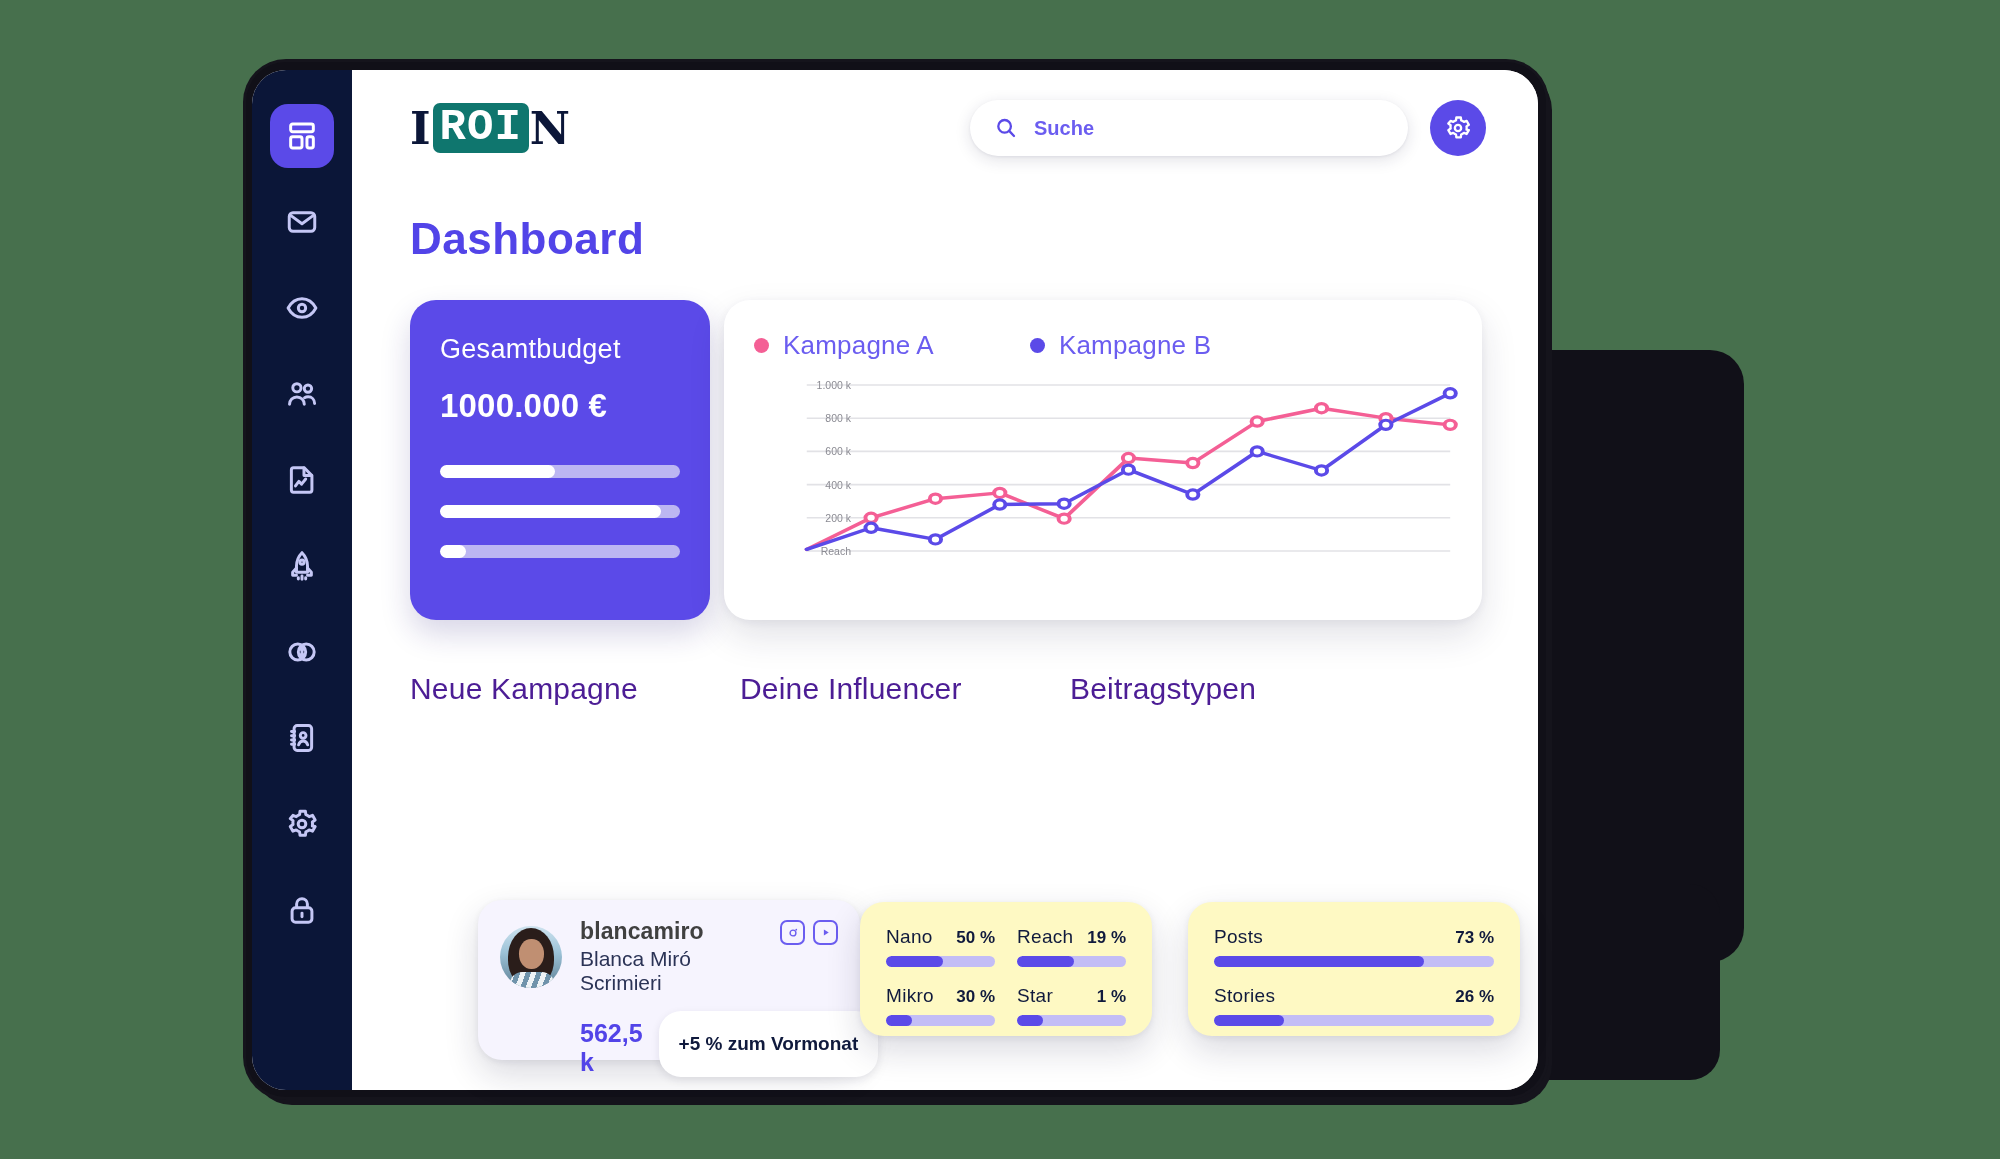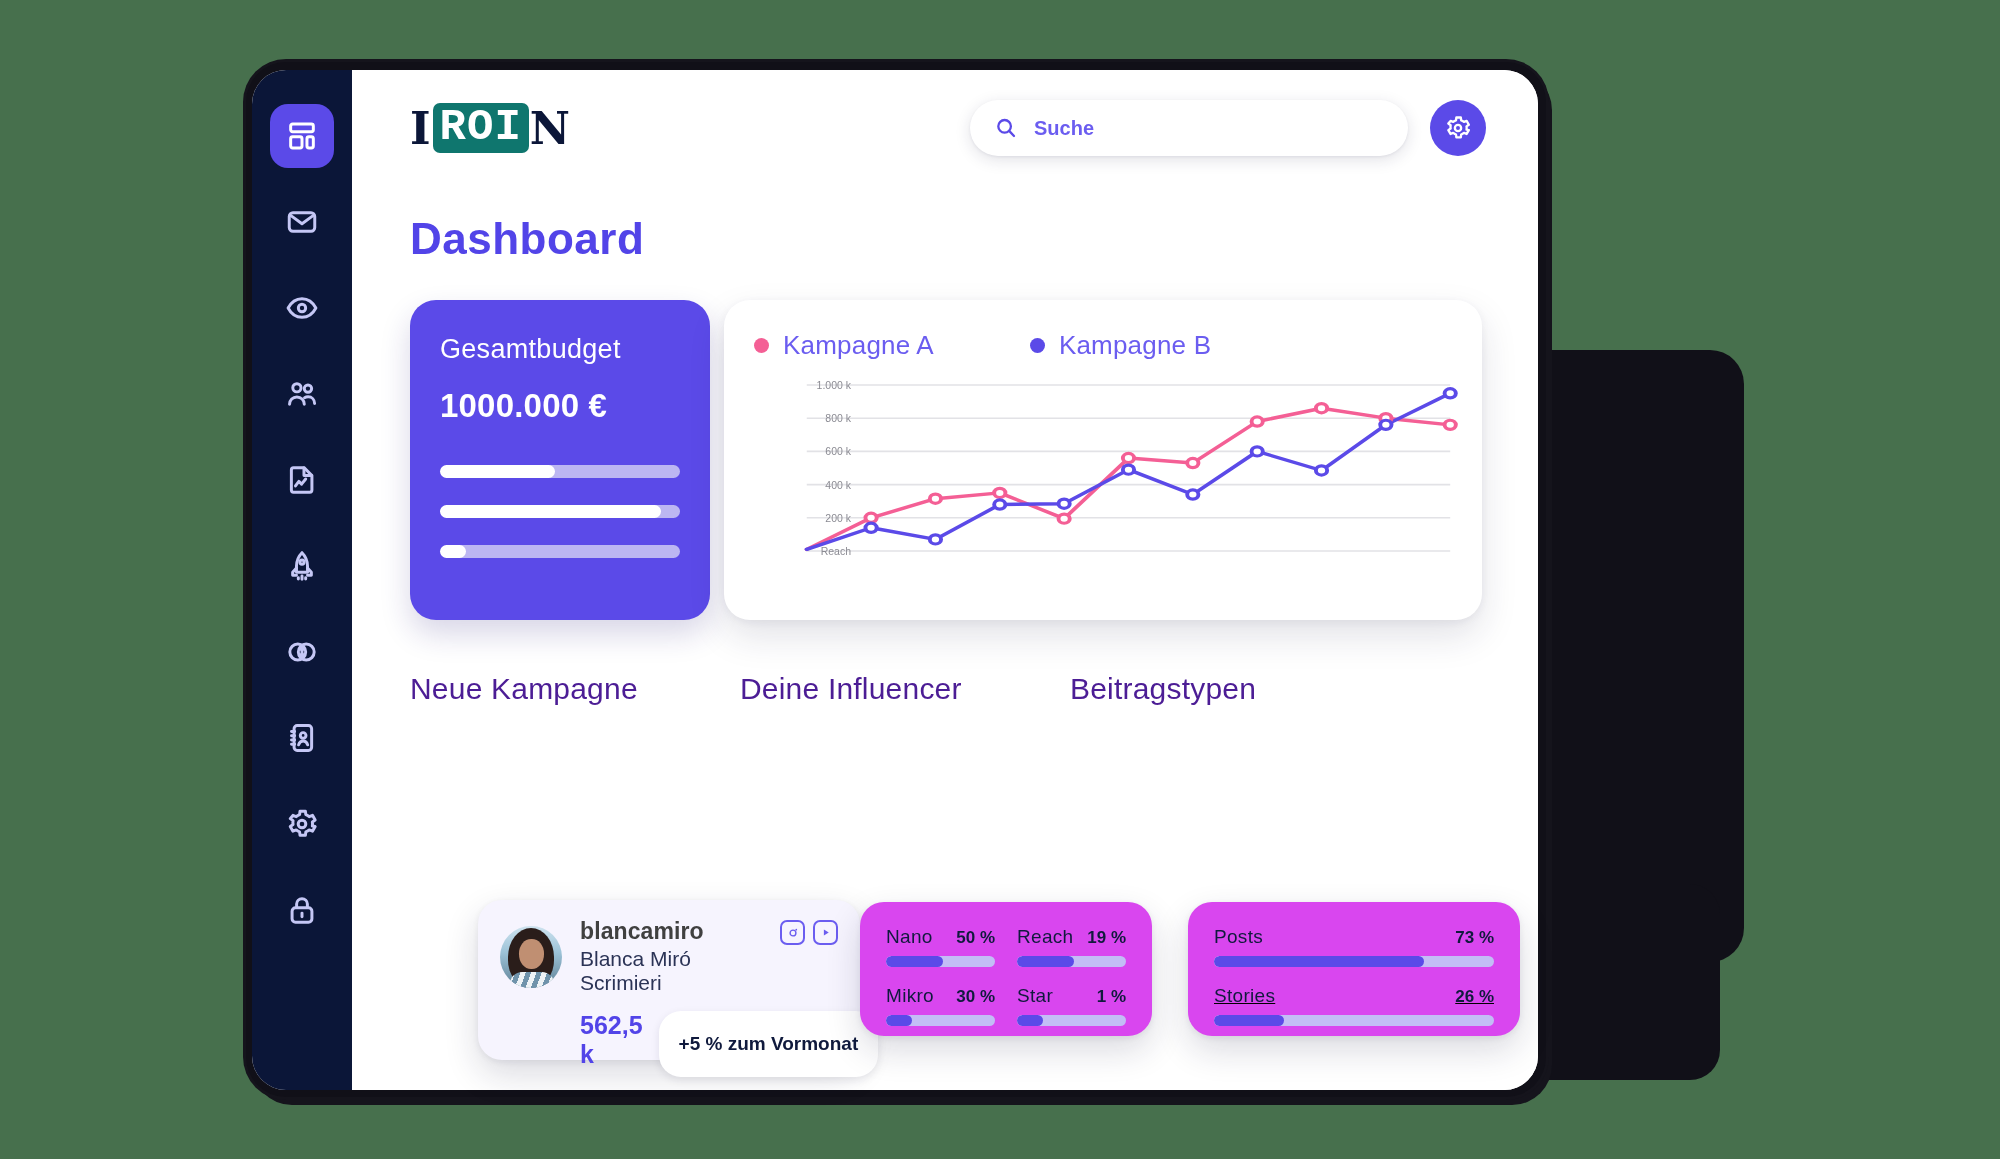--- a/index.html
+++ b/index.html
@@ -148,21 +148,21 @@
   .row2-heads .h{
     font-size:30px; color:#4c1d95; font-weight:400; letter-spacing:.2px;
   }
   .h1w{ width:330px; }
   .h2w{ width:330px; }
 
   
   .bottom-cards{ position:absolute; left:0; top:0; width:2000px; height:1159px; pointer-events:none; }
   .bcard{
     position:absolute;
-    background:#d946ef;
+    background:#fef9c3;
     border-radius:24px;
     box-shadow:0 14px 34px rgba(25,25,60,.16), 0 2px 6px rgba(25,25,60,.07);
     pointer-events:auto;
   }
 
   
   .inf-card{
     left:478px; top:900px; width:382px; height:160px;
     background:#f6f4fe;
     padding:18px 22px 0 22px;
@@ -187,42 +187,42 @@
     border-radius:12px 12px 0 0;
   }
   .inf-names{ flex:1; }
   .inf-handle{ font-size:23px; font-weight:700; color:#404040; letter-spacing:.1px; }
   .inf-full{ font-size:21px; color:#2b3356; font-weight:400; margin-top:2px; }
   .soc{ display:flex; gap:8px; align-self:flex-start; margin-top:2px; }
   .soc .sq{
     width:25px;height:25px;border:2px solid #6b5df0;border-radius:7px;
     display:flex;align-items:center;justify-content:center;
   }
-  .inf-bottom{ display:flex; align-items:flex-start; gap:16px; margin:16px 0 0 80px; }
+  .inf-bottom{ display:flex; align-items:flex-end; gap:16px; margin:16px 0 0 80px; }
   .inf-k{ font-size:25px; font-weight:700; color:#5244e8; }
   .inf-pill{
     background:#fff; border-radius:22px;
     padding:22px 20px; font-size:19px; font-weight:700; color:#101a3d;
     box-shadow:0 3px 9px rgba(25,25,60,.10);
     white-space:nowrap;
   }
 
   
   .stat-card{ padding:24px 26px; }
   .inf-stats{ left:860px; top:902px; width:292px; height:134px; }
   .post-types{ left:1188px; top:902px; width:332px; height:134px; }
 
   .grid2{ display:grid; grid-template-columns:1fr 1fr; column-gap:22px; row-gap:18px; }
   .srow .top{ display:flex; justify-content:space-between; align-items:baseline; }
   .srow .nm{ font-size:19px; color:#101a3d; font-weight:400; letter-spacing:.3px; }
   .srow .pc{ font-size:17px; color:#101a3d; font-weight:700; }
   .sbar{ margin-top:8px; height:11px; border-radius:6px; background:#c3bdf6; overflow:hidden; }
   .sbar > i{ display:block; height:100%; background:#5b4ae8; border-radius:6px; }
 
-  .stack1 .srow + .srow{ margin-top:18px;text-decoration:underline; }
+  .stack1 .srow + .srow{ margin-top:18px; }
 </style>
 </head>
 <body>
 
 <div class="shadow-blob sh-mid"></div>
 <div class="shadow-blob sh-low"></div>
 <div class="shadow-blob sh-main"></div>
 
 <div class="app">
 

